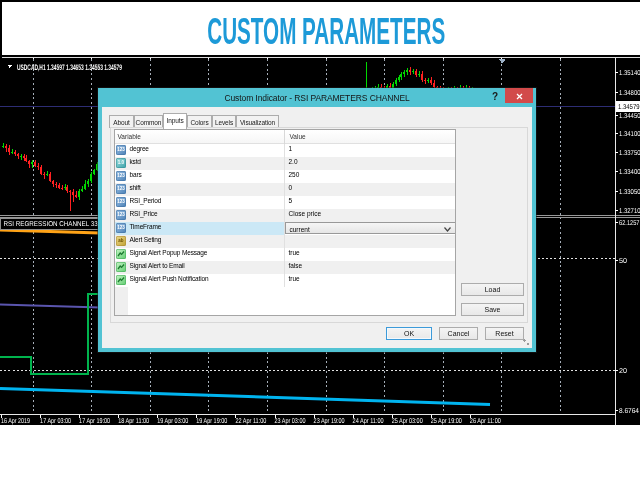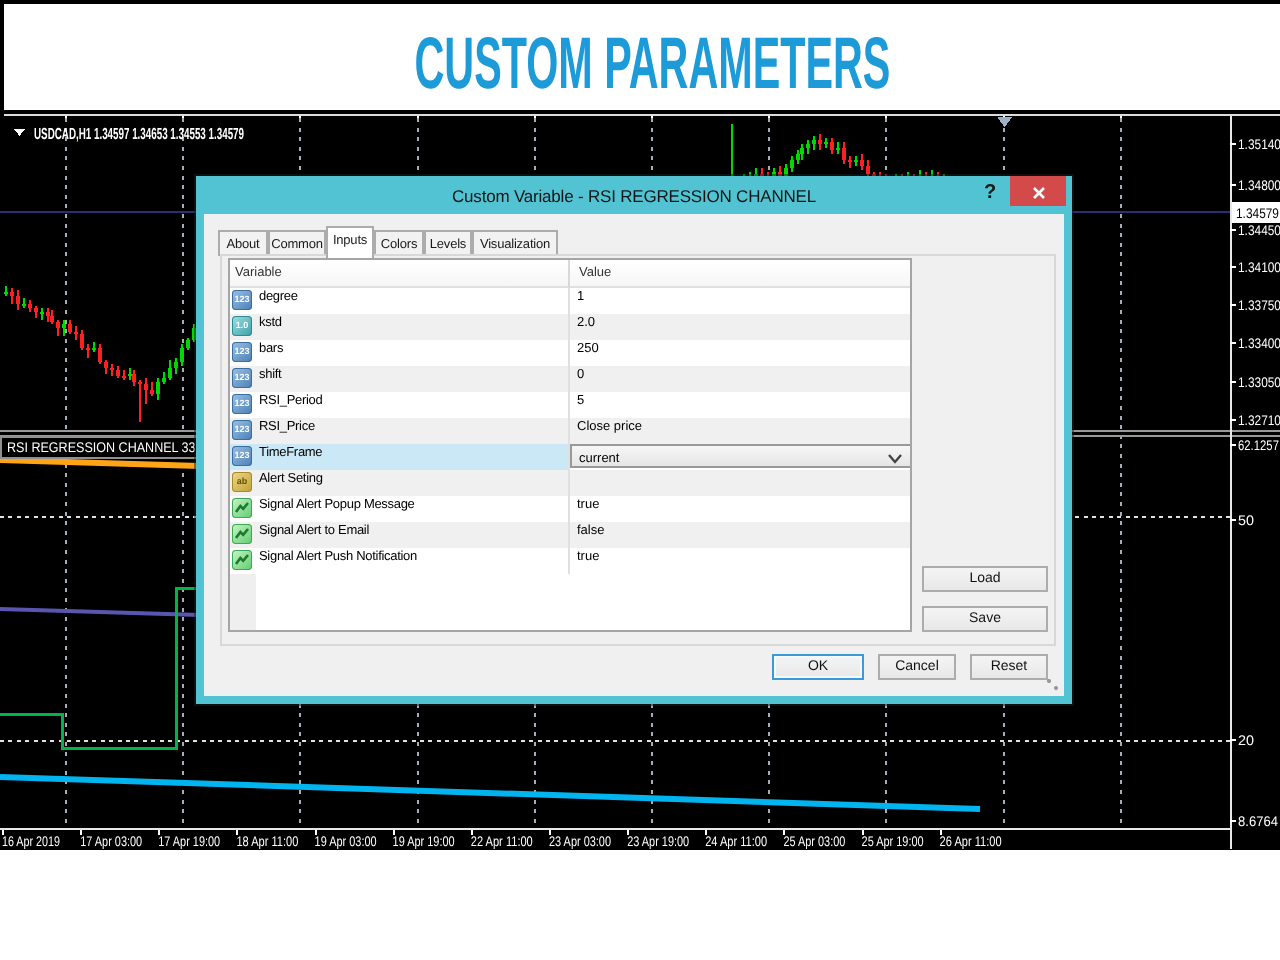--- a/index.html
+++ b/index.html
@@ -474,21 +474,21 @@
       <line x1="615" y1="260.0" x2="618" y2="260.0" stroke="#fff"></line>
       <text x="619" y="372.5" class="ax" textLength="8" lengthAdjust="spacingAndGlyphs">20</text>
       <line x1="615" y1="370.0" x2="618" y2="370.0" stroke="#fff"></line>
       <text x="619" y="413.0" class="ax" textLength="20" lengthAdjust="spacingAndGlyphs">8.6764</text>
       <line x1="615" y1="410.5" x2="618" y2="410.5" stroke="#fff"></line>
 </svg>
 <div id="topline"></div>
     <div id="leftline"></div>
 <div id="title"><span>CUSTOM PARAMETERS</span></div>
 <div id="dlg">
-  <div id="dtitle">Custom Variable - RSI REGRESSION CHANNEL</div>
+  <div id="dtitle">Custom Indicator - RSI PARAMETERS CHANNEL</div>
   <div id="dhelp">?</div>
   <div id="dclose">
         <svg width="7" height="7" viewBox="0 0 7 7">
           <path d="M1 1 L6 6 M6 1 L1 6" stroke="#fff" stroke-width="1.3"></path>
         </svg>
       </div>
   <div id="dclient">
     <div id="tabs">
           <div class="tab" style="width:25px">About</div>
           <div class="tab" style="width:29px">Common</div>

